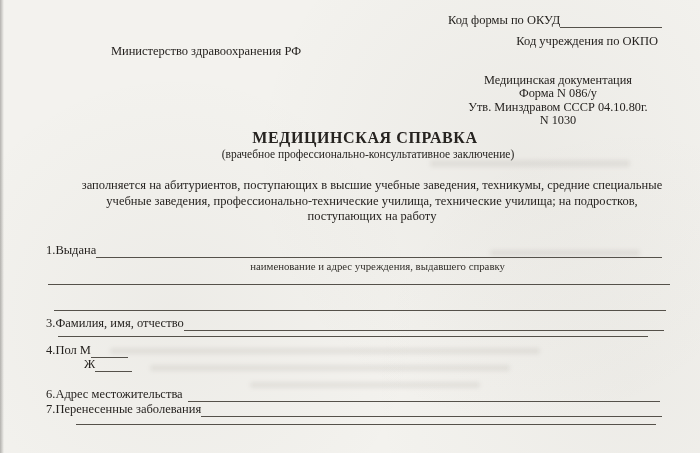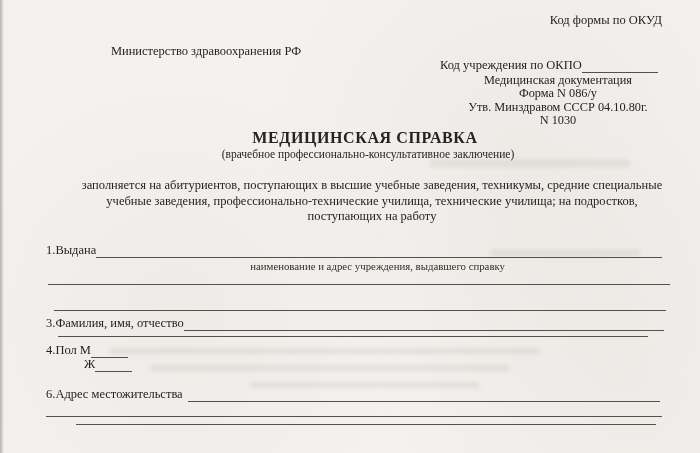--- a/index.html
+++ b/index.html
@@ -59,28 +59,28 @@
 <body>
 
 <div class="page">
 
   <div class="smudge" style="left:430px;top:160px;width:200px;height:7px;"></div>
   <div class="smudge" style="left:110px;top:348px;width:430px;height:6px;"></div>
   <div class="smudge" style="left:150px;top:365px;width:360px;height:6px;"></div>
   <div class="smudge" style="left:250px;top:382px;width:230px;height:6px;"></div>
   <div class="smudge" style="left:490px;top:250px;width:150px;height:6px;"></div>
 
-  <div class="row" style="top:13px;left:448px;width:214px;flex-direction:column;">
+  <div class="row" style="top:13px;left:448px;width:214px;">
     <span>Код формы по ОКУД</span>
     <span class="blank grow"></span>
   </div>
 
   <div class="abs hdr-left centered" style="top:44px;left:72px;width:268px;">Министерство здравоохранения РФ</div>
 
-  <div class="row" style="top:58px;left:440px;width:218px;">
+  <div class="row" style="top:34px;left:440px;width:218px;flex-direction:column;">
     <span>Код учреждения по ОКПО</span>
     <span class="blank grow"></span>
   </div>
 
 
   <div class="abs doc-block" style="top:74px;left:430px;width:256px;">
     <div>Медицинская документация</div>
     <div>Форма N 086/у</div>
     <div>Утв. Минздравом СССР 04.10.80г.</div>
     <div>N 1030</div>
@@ -116,17 +116,18 @@
     <span class="blank" style="width:37px;"></span>
   </div>
 
 
   <div class="row" style="top:387px;left:46px;width:614px;">
     <span>6.Адрес местожительства</span>
     <span class="blank grow" style="margin-left:5px;"></span>
   </div>
 
   <div class="row" style="top:402px;left:46px;width:616px;">
+    <span>7.Перенесенные заболевания</span>
     <span class="blank grow"></span>
   </div>
   <div class="rule" style="top:424px;left:76px;width:580px;"></div>
 
 </div>
 
 </body></html>

